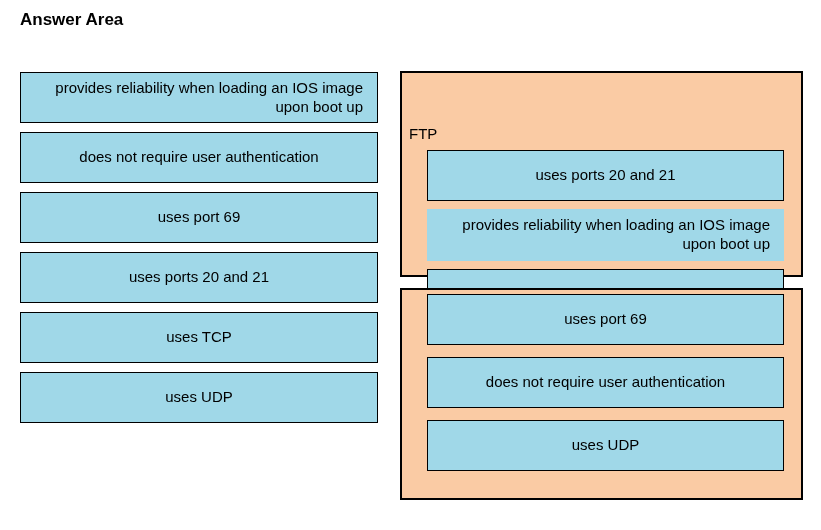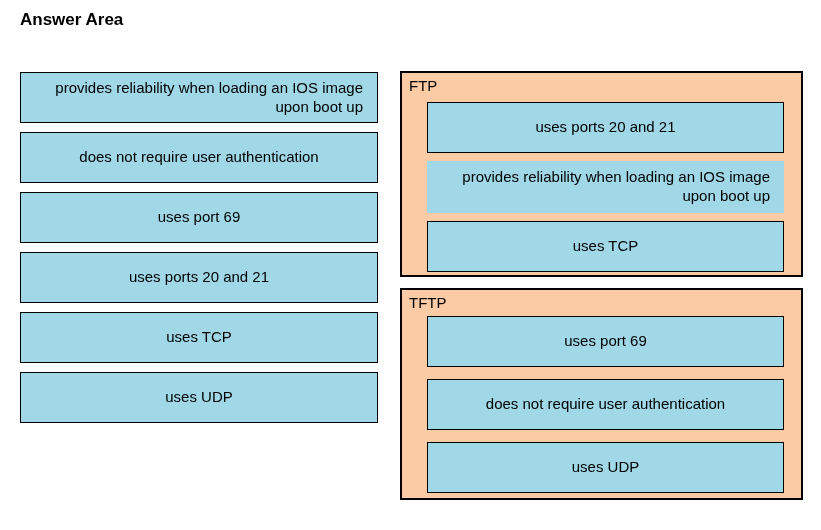--- a/index.html
+++ b/index.html
@@ -56,20 +56,21 @@
     background: var(--group-fill);
     border: 2px solid var(--border);
     padding: 4px 17px 0 25px;
   }
   .group-ftp  { top: 71px;  height: 206px; }
   .group-tftp { top: 288px; height: 212px; }
   .group-label {
     font-size: 15px;
     line-height: 17px;
     margin-left: -18px;
+    margin-top: 48px;
   }
   .group-ftp  .group-label { margin-bottom: 8px; }
   .group-tftp .group-label { margin-bottom: 5px; }
   .group .card { width: 100%; }
   .group-ftp  .card { margin-bottom: 8px; }
   .group-tftp .card { margin-bottom: 12px; }
   .card.no-border {
     border: none;
     height: 52px;
   }
@@ -89,17 +90,16 @@
 </div>
 
 <div class="group group-ftp">
   <div class="group-label">FTP</div>
   <div class="card">uses ports 20 and 21</div>
   <div class="card no-border">provides reliability when loading an IOS image upon boot up</div>
   <div class="card">uses TCP</div>
 </div>
 
 <div class="group group-tftp">
-  <div class="group-label">TFTP</div>
   <div class="card">uses port 69</div>
   <div class="card">does not require user authentication</div>
   <div class="card">uses UDP</div>
 </div>
 
 </body></html>

